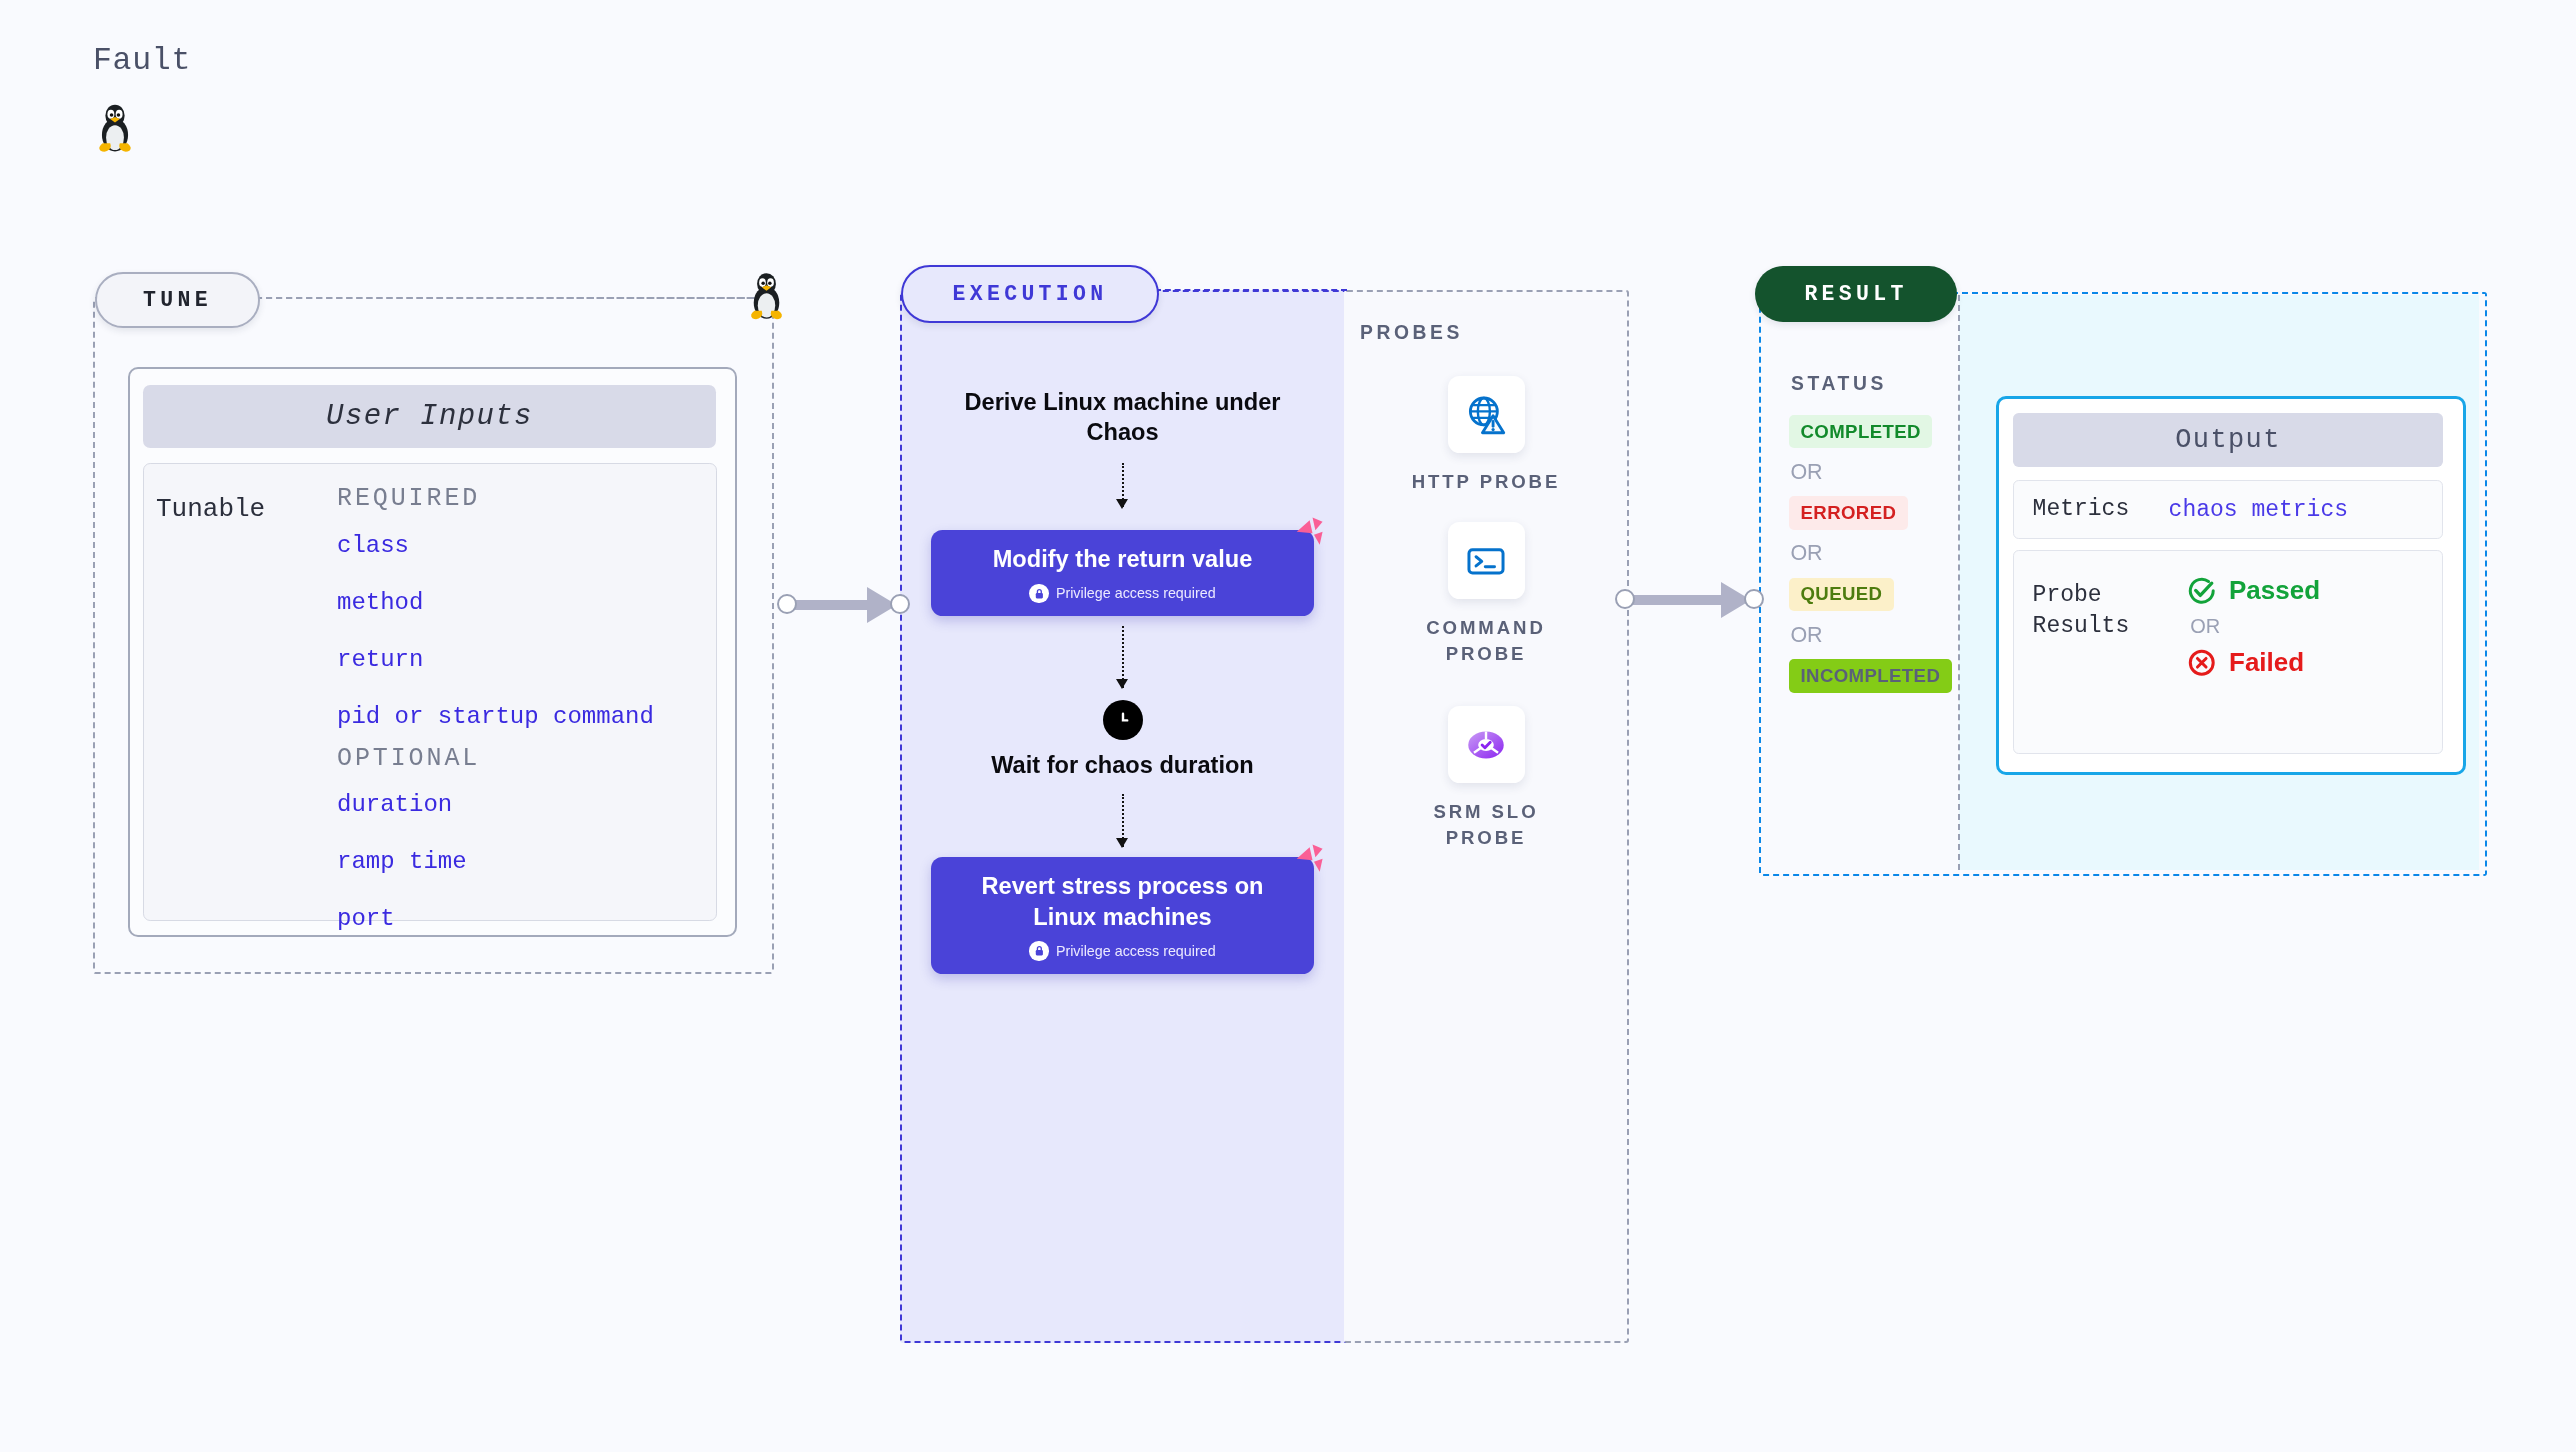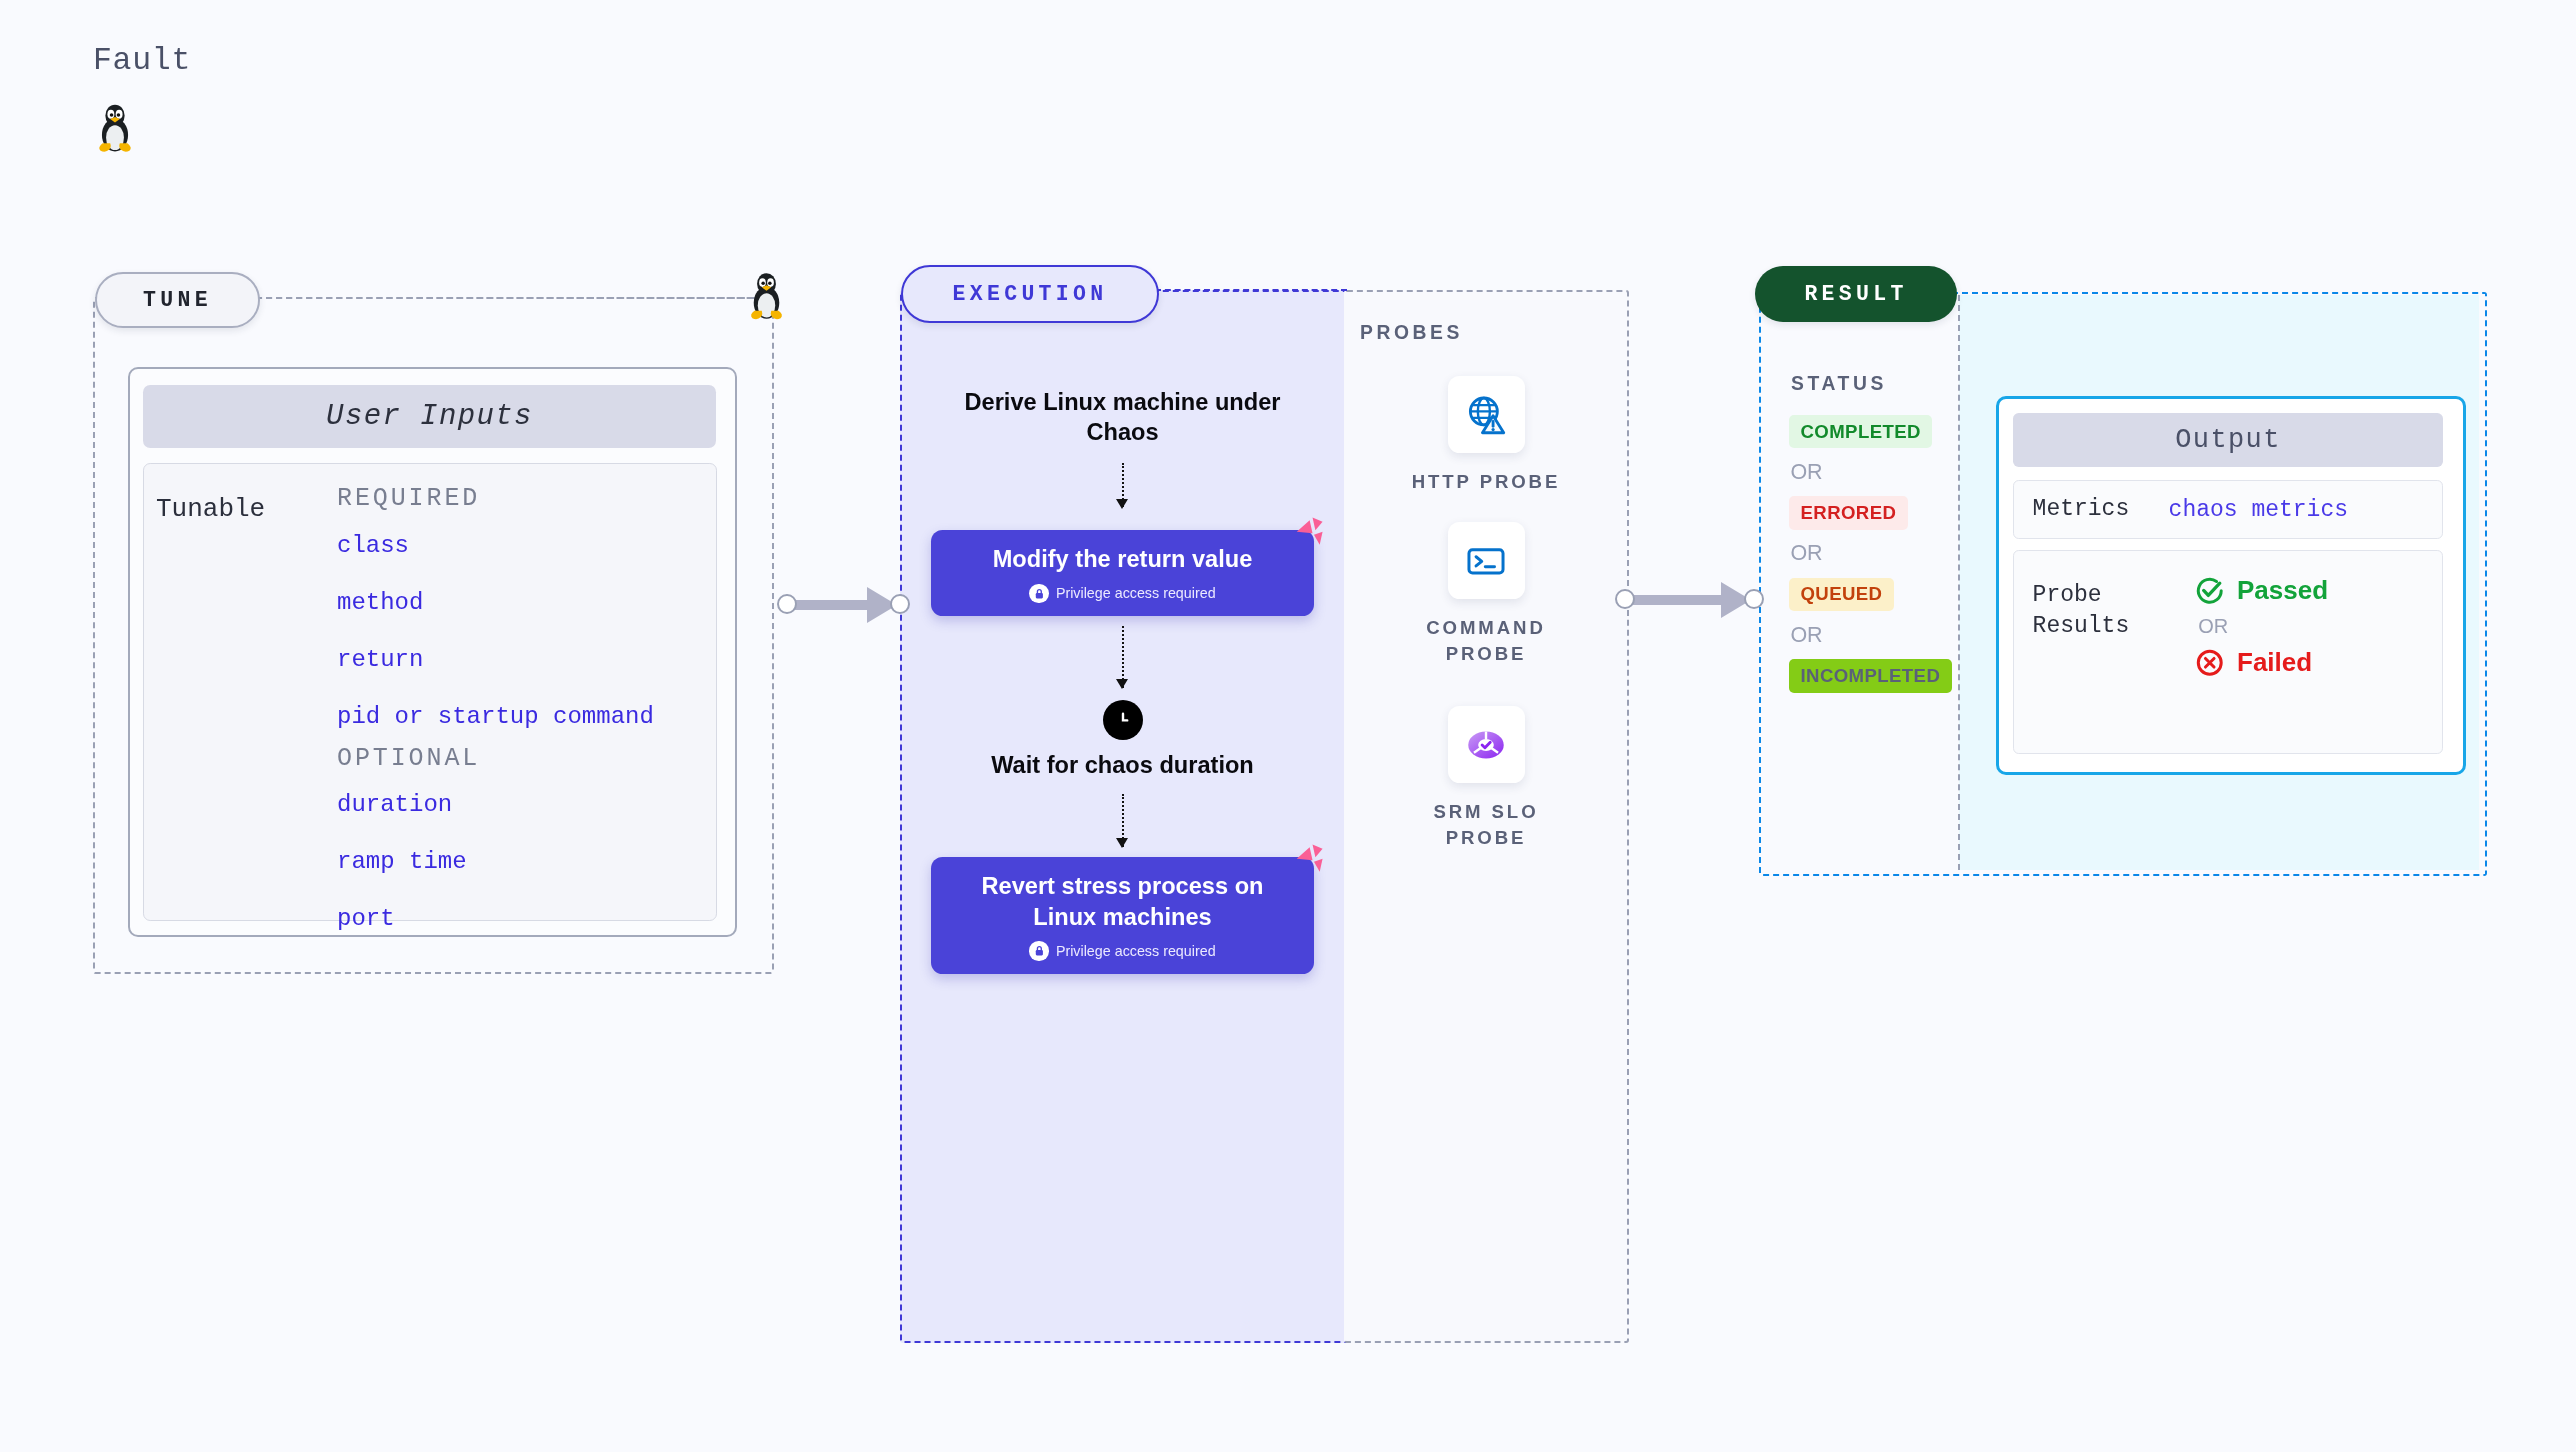--- a/index.html
+++ b/index.html
@@ -409,38 +409,38 @@
 <div id="result-label" class="panel-label">
   <span>RESULT</span>
 </div>
 
 <div id="status-title">STATUS</div>
 <div id="status-stack">
   <div><span class="status-badge" style="color:#128a2b;background:#e2f7e4;">COMPLETED</span></div>
   <div class="or-text">OR</div>
   <div><span class="status-badge" style="color:#d42020;background:#fdeaea;">ERRORED</span></div>
   <div class="or-text">OR</div>
-  <div><span class="status-badge" style="color:#c2410c;background:#fcf0c9;">QUEUED</span></div>
+  <div><span class="status-badge" style="color:#4d7c0f;background:#fcf0c9;">QUEUED</span></div>
   <div class="or-text">OR</div>
   <div><span class="status-badge" style="color:#5a6178;background:#84cc16;">INCOMPLETED</span></div>
 </div>
 
 <div id="output-card"></div>
 <div id="out-head">
   <span>Output</span>
 </div>
 <div id="out-metrics">
   <span class="out-key" style="margin-left:18.6px;width:136px;">Metrics</span>
   <span class="out-val-link">chaos metrics</span>
 </div>
 <div id="out-probes">
   <div style="position:absolute;left:18.6px;top:29px;width:136px;" class="out-key">
     <span>Probe Results</span>
   </div>
-  <div style="position:absolute;left:180px;top:24px;">
+  <div style="position:absolute;left:172px;top:24px;">
     <div class="pr-row">
       <svg width="31.5" height="31.5" viewBox="0 0 44 44">
         <path d="M38 22 a16 16 0 1 1 -6.5 -12.9" stroke="#12a33a" stroke-width="4.2" fill="none" stroke-linecap="round"></path>
         <path d="M13.5 21.5 L20 28.5 L36 11.5" stroke="#12a33a" stroke-width="4.6" fill="none" stroke-linecap="round" stroke-linejoin="round"></path>
       </svg>
       <span class="pr-pass">Passed</span>
     </div>
     <div class="pr-or">OR</div>
     <div class="pr-row">
       <svg width="31.5" height="31.5" viewBox="0 0 44 44">

